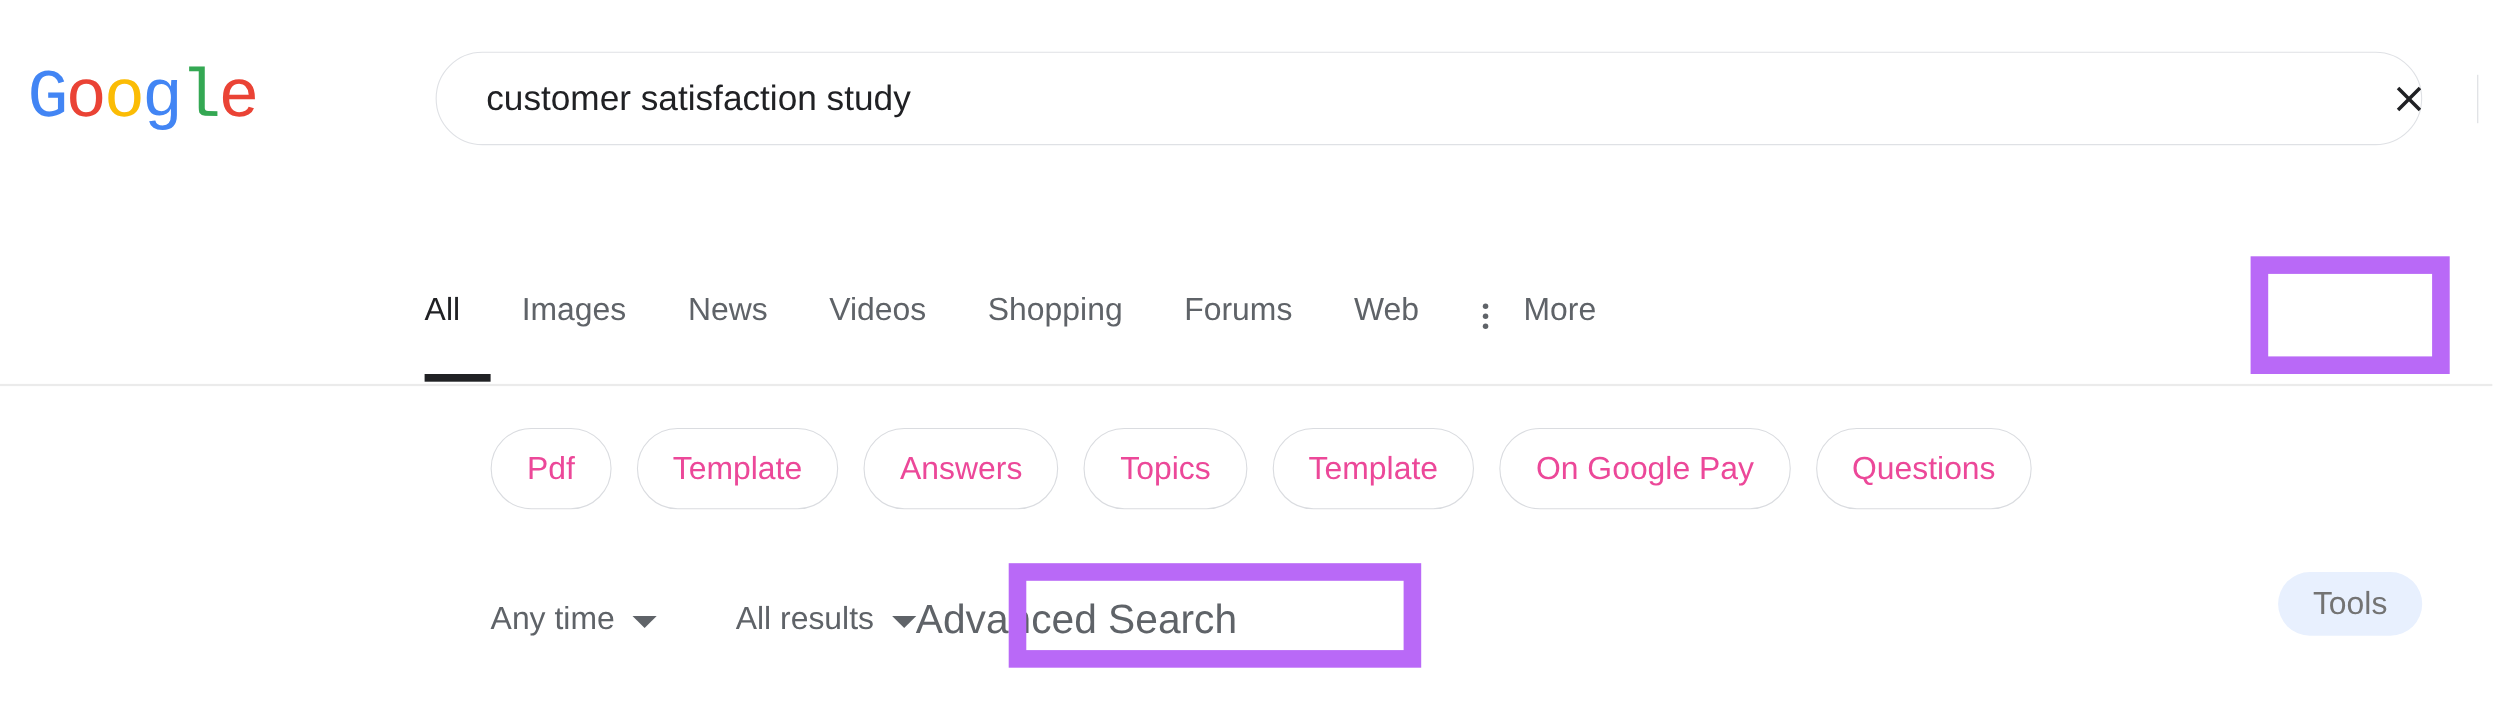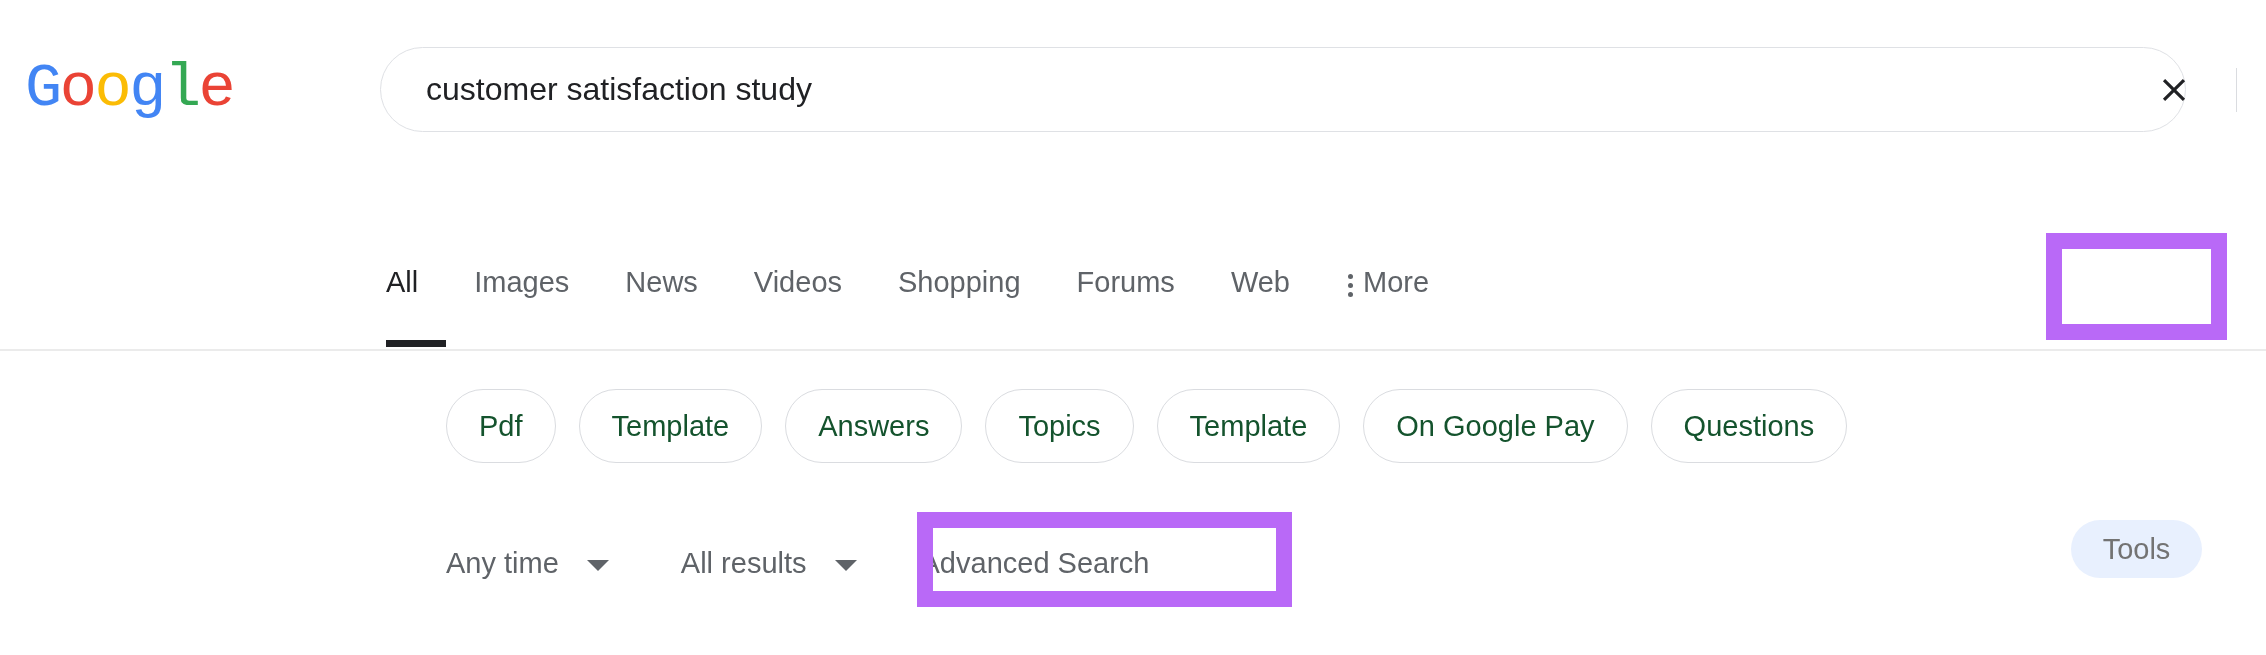--- a/index.html
+++ b/index.html
@@ -31,21 +31,21 @@
     font-size: 62px;
     letter-spacing: -2.5px;
     font-weight: 400;
     white-space: nowrap;
     user-select: none;
   }
   #google-logo span { display: inline; }
 
   #search-box {
     position: absolute;
-    left: 380px; top: 47px;
+    left: 396px; top: 47px;
     width: 1806px; height: 85px;
     border: 1px solid #dfe1e5;
     border-radius: 43px;
     background: #ffffff;
     box-shadow: none;
   }
 
   #search-input {
     position: absolute;
     left: 45px; top: 0;
@@ -106,22 +106,22 @@
   .tab.active { color: #202124; }
   .tab.active .tab-underline {
     position: absolute;
     left: 0; bottom: 1px;
     width: 100%;
     height: 7px;
     background: #202124;
   }
   #more-tab {
     display: flex;
-    align-items: center;
-    gap: 10px;
+    align-items: flex-end;
+    gap: 32px;
     font-size: 29px;
     color: #5f6368;
     padding: 4px 0 0 30px;
     cursor: pointer;
     white-space: nowrap;
   }
   #more-dots {
     display: inline-flex;
     flex-direction: column;
     justify-content: center;
@@ -173,58 +173,57 @@
   }
   .chip {
     height: 74px;
     border: 1px solid #dadce0;
     border-radius: 37px;
     padding: 0 32px;
     display: flex;
     align-items: center;
     justify-content: center;
     font-size: 29px;
-    color: #14532d;
+    color: #ec4899;
     background: #ffffff;
     white-space: nowrap;
     cursor: pointer;
   }
 
   
   #filters-row {
     position: absolute;
     left: 446px; top: 540px;
     display: flex;
     align-items: center;
     height: 46px;
   }
   .filter-dd {
     display: flex;
     align-items: center;
-    gap: 28px;
+    gap: 16px;
     font-size: 29px;
     color: #5f6368;
     cursor: pointer;
     white-space: nowrap;
   }
   .caret {
     width: 0; height: 0;
     border-left: 11px solid transparent;
     border-right: 11px solid transparent;
     border-top: 11px solid #5f6368;
     margin-top: 4px;
   }
   #dd-gap { width: 72px; }
 
   #adv-search-link {
-    font-size: 29px;
+    font-size: 37px;
     color: #5f6368;
     cursor: pointer;
     white-space: nowrap;
-    margin-left: 64px;
   }
   #adv-search-highlight {
     position: absolute;
     left: 917px; top: 512px;
     width: 375px; height: 95px;
     border: 16px solid #b969f7;
     background: transparent;
     pointer-events: none;
   }
 </style>

